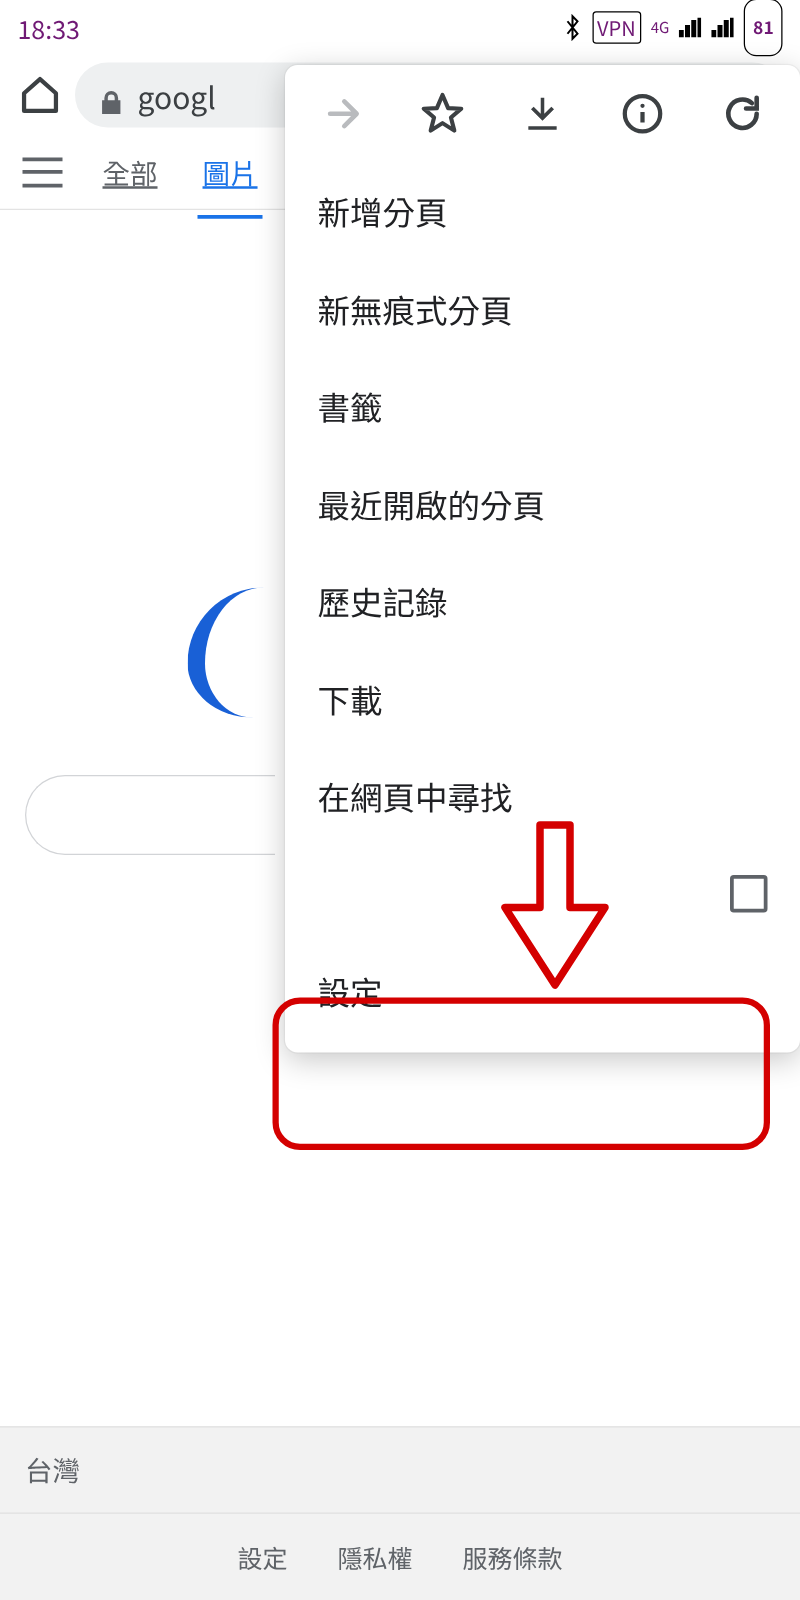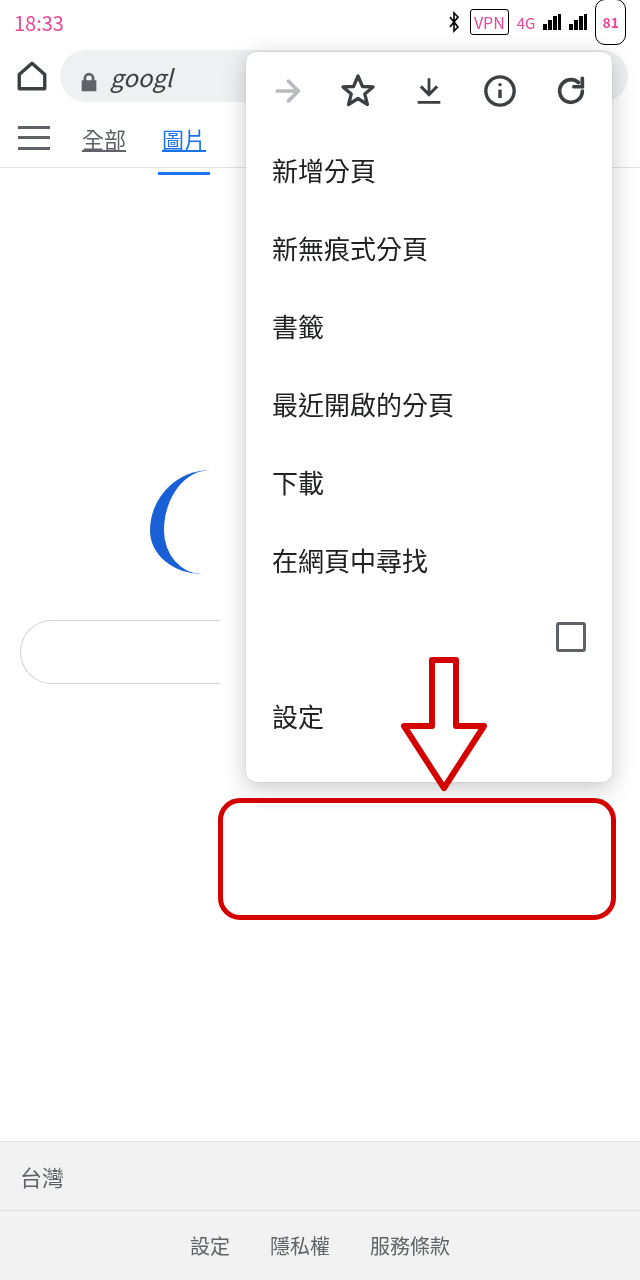--- a/index.html
+++ b/index.html
@@ -13,21 +13,21 @@
     }
 
     
     .status-bar {
       height: 44px;
       display: flex;
       align-items: center;
       justify-content: space-between;
       padding: 0 14px;
       font-size: 20px;
-      color: #ec4899;
+      color: #701a75;
     }
     .status-right { display: flex; align-items: center; gap: 8px; }
     .status-right span { display: inline-flex; align-items: center; }
     .vpn-box {
       border: 1.5px solid #000;
       font-size: 16px; padding: 0 3px;
       border-radius: 3px;
     }
     .batt-box {
       border: 1.5px solid #000;
@@ -52,21 +52,21 @@
       border-radius: 26px;
       display: flex;
       align-items: center;
       padding: 0 18px;
       gap: 10px;
       font-size: 24px;
       color: #3c4043;
       overflow: hidden;
     }
     .urlbar .lock { width: 22px; height: 22px; }
-    .urlbar-text { font-weight: 400; font-style: italic; }
+    .urlbar-text { font-weight: 400; }
 
     
     .tabs {
       height: 60px;
       display: flex;
       align-items: center;
       padding: 0 8px;
       gap: 28px;
       border-bottom: 1px solid #e3e3e3;
       color: #5f6368;
@@ -100,27 +100,27 @@
     .footer {
       position: absolute; bottom: 0; left: 0; right: 0;
       background: #f2f2f2;
     }
     .footer-top { padding: 18px 20px; font-size: 22px; color: #5f6368; border-top: 1px solid #e0e0e0; border-bottom: 1px solid #e0e0e0;}
     .footer-bot { display:flex; justify-content:center; gap: 40px; padding: 20px 0; font-size: 20px; color: #5f6368; }
 
     
     .menu-panel {
       position: absolute;
-      top: 52px; right: 28px;
-      width: 366px;
+      top: 52px; right: 0;
+      width: 412px;
       background: #fff;
       border-radius: 10px;
       box-shadow: 0 6px 24px rgba(0,0,0,.22), 0 0 0 1px rgba(0,0,0,.04);
       z-index: 10;
-      padding-bottom: 28px;
+      padding-bottom: 10px;
     }
     .menu-icon-row {
       height: 78px;
       display: flex; align-items:center; justify-content: space-around;
       padding: 0 6px;
     }
     .mi { width: 38px; height: 38px; display:flex; align-items:center; justify-content:center; }
     .mi.fwd svg { stroke: #b9bbbe; }
     .menu-item {
       height: 78px;
@@ -154,21 +154,21 @@
 
 <div class="status-bar">
   <span>18:33</span>
   <div class="status-right">
     <span>
       <svg width="16" height="22" viewBox="0 0 16 22" fill="none" stroke="#000" stroke-width="1.6">
         <path d="M4 6 L12 16 L8 20 L8 2 L12 6 L4 16"></path>
       </svg>
     </span>
     <span class="vpn-box">VPN</span>
-    <span style="font-size:15px;line-height:1;">
+    <span style="font-size:12px;line-height:1;">
       <span>4G</span>
     </span>
     <span>
       <svg width="18" height="16" viewBox="0 0 18 16">
           <path d="M0 16 L4 16 L4 10 L0 10 Z M5 16 L9 16 L9 6 L5 6 Z M10 16 L14 16 L14 2 L10 2 Z M15 16 L18 16 L18 0 L15 0 Z" fill="#000"></path>
         </svg>
     </span>
     <span>
       <svg width="18" height="16" viewBox="0 0 18 16">
           <path d="M0 16 L4 16 L4 10 L0 10 Z M5 16 L9 16 L9 6 L5 6 Z M10 16 L14 16 L14 2 L10 2 Z M15 16 L18 16 L18 0 L15 0 Z" fill="#000"></path>
@@ -256,20 +256,23 @@
   <div class="menu-item">
       <span>新無痕式分頁</span>
     </div>
   <div class="menu-item">
       <span>書籤</span>
     </div>
   <div class="menu-item">
       <span>最近開啟的分頁</span>
     </div>
   <div class="menu-item">
+      <span>歷史記錄</span>
+    </div>
+  <div class="menu-item">
       <span>下載</span>
     </div>
   <div class="menu-item">
       <span>在網頁中尋找</span>
     </div>
   <div class="menu-item">
     <span class="chk"></span>
   </div>
   <div class="menu-item">
       <span>設定</span>

